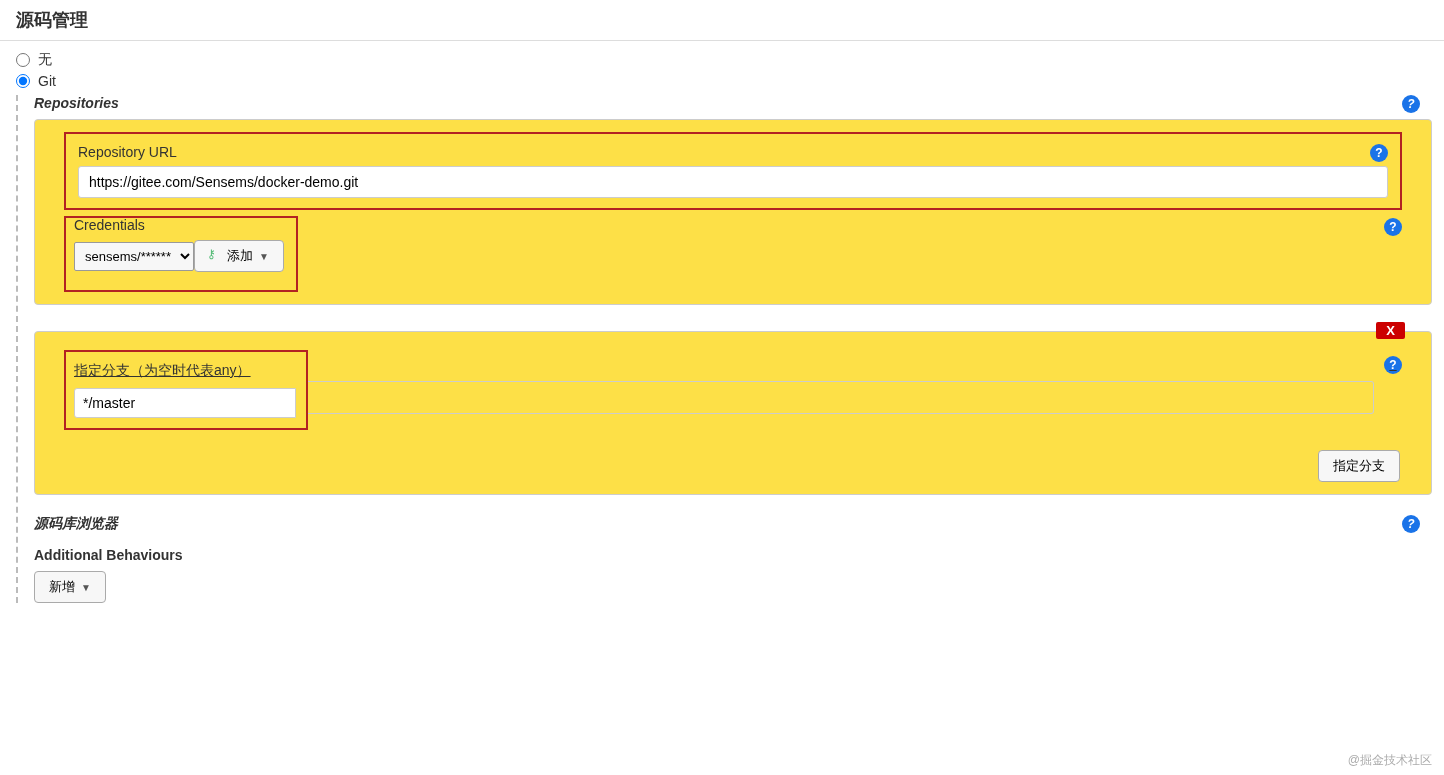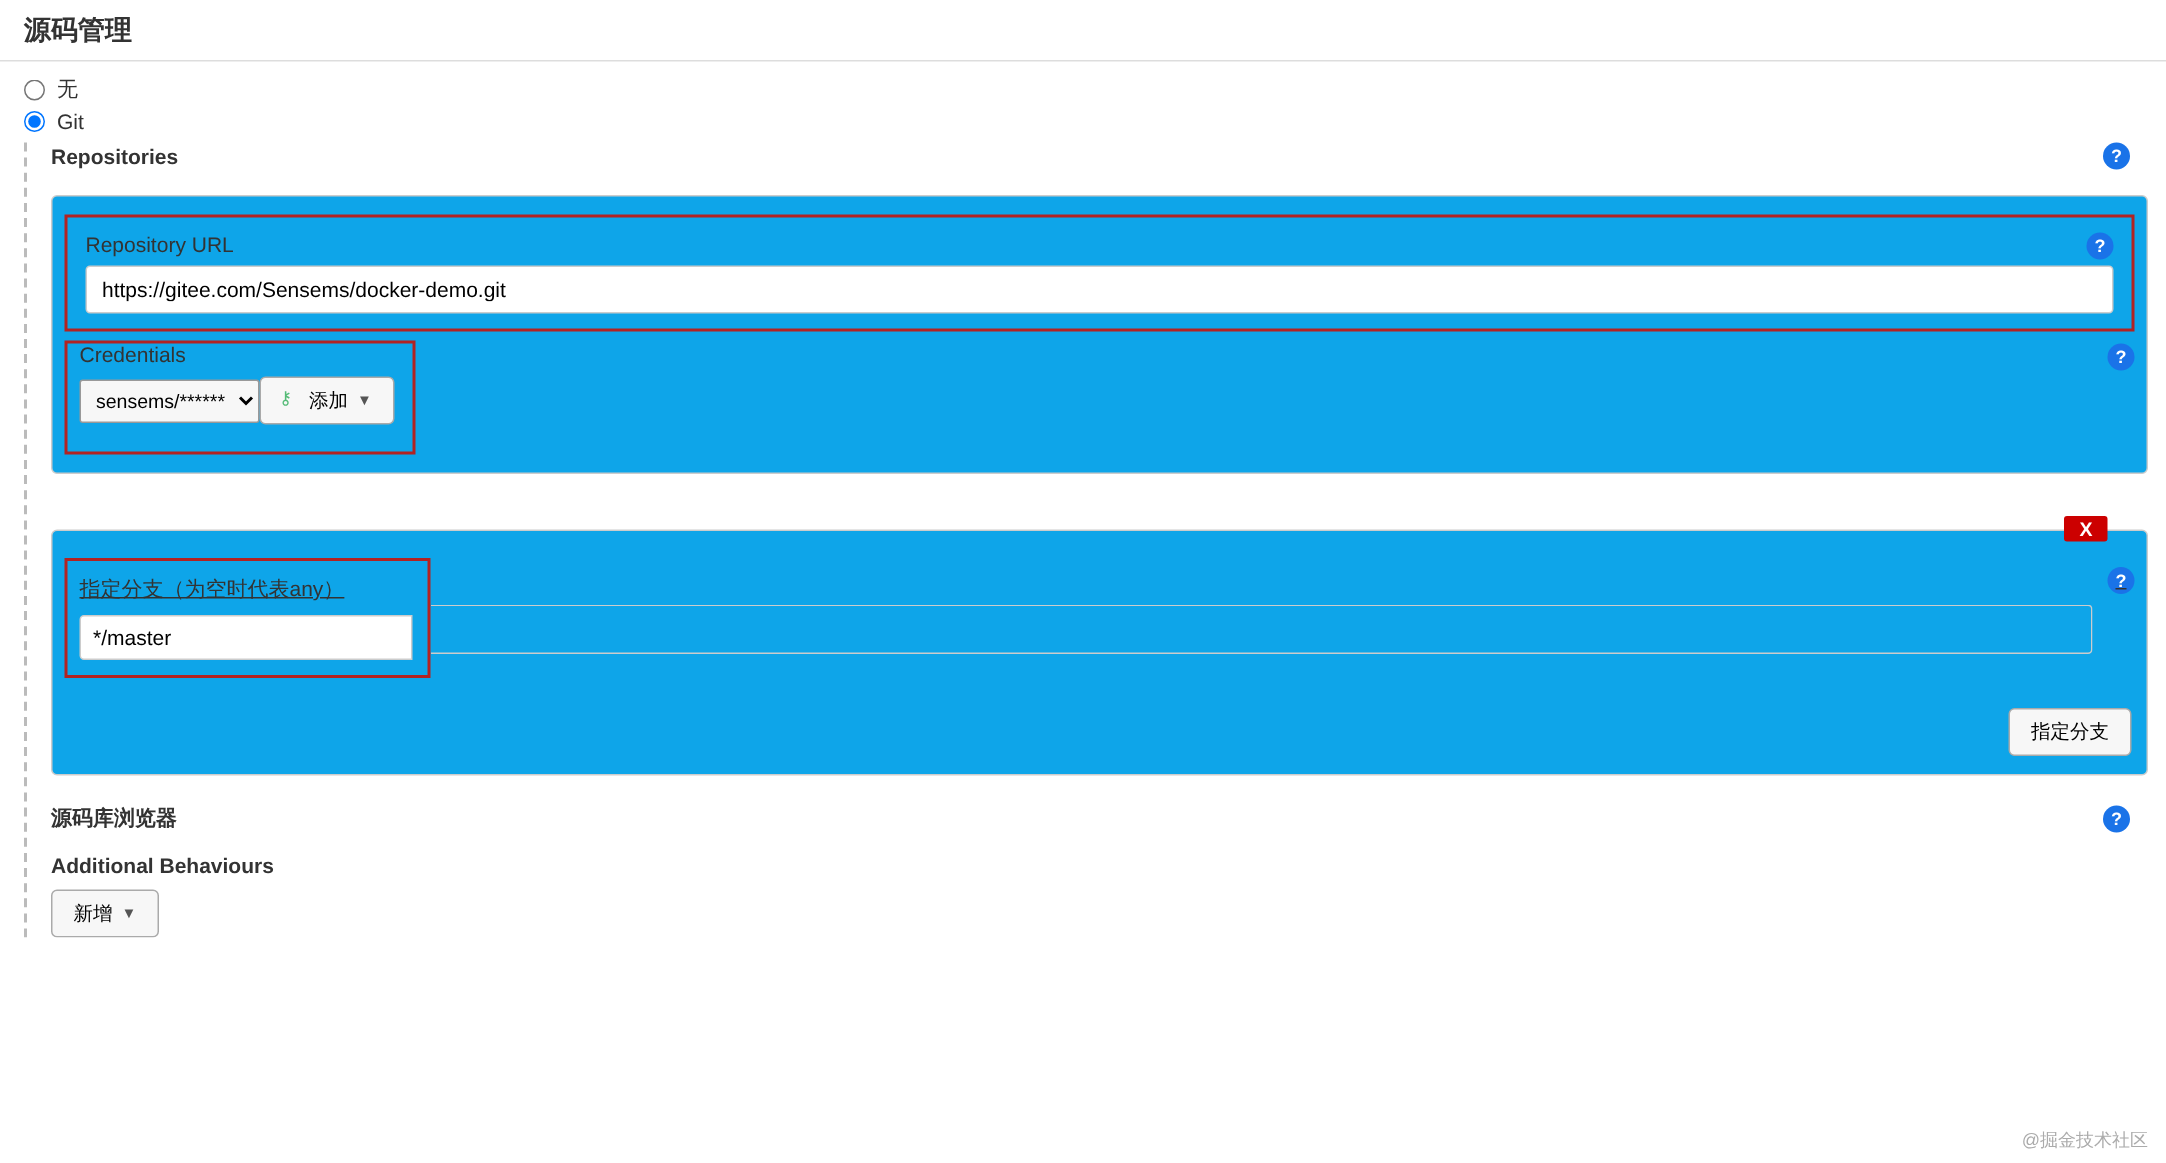--- a/index.html
+++ b/index.html
@@ -11,21 +11,21 @@
 .radio-row { display: flex; align-items: center; gap: 8px; margin: 4px 0; }
 .radio-row input[type="radio"] { width: 14px; height: 14px; }
 .radio-label { font-size: 14px; }
 
 .git-content { position: relative; margin-left: 16px; padding-left: 18px; }
 .git-content::before { content: ""; position: absolute; left: 0; top: 0; bottom: 0; border-left: 2px dashed #bbb; }
 .field-title { font-weight: 600; font-size: 14px; color: #333; }
 
 .help-icon { width: 18px; height: 18px; border-radius: 50%; background: #1a73e8; color: #fff; display: inline-flex; align-items: center; justify-content: center; font-size: 12px; font-weight: bold; cursor: pointer; }
 
-.panel { border: 1px solid #ccc; border-radius: 4px; padding: 12px 8px; margin-top: 17px; margin-right: 12px; position: relative; background: #0ea5e9; }
+.panel { border: 1px solid #ccc; border-radius: 4px; padding: 12px 29px; margin-top: 6px; margin-right: 12px; position: relative; background: #fde047; }
 
 .inner-label { font-size: 14px; color: #333; margin-bottom: 6px; }
 
 .text-input { width: 100%; padding: 7px 10px; border: 1px solid #ccc; border-radius: 3px; font-size: 14px; background: #fff; }
 
 .red-box-1 { position: relative; border: 2px solid #b22222; padding: 10px 12px; margin-bottom: 6px; }
 .red-box-2 { display: inline-block; border: 2px solid #b22222; padding: 22px 12px 18px 8px; position: relative; }
 
 .cred-row { display: flex; align-items: center; gap: 0; }
 .select-box { padding: 5px 6px; border: 1px solid #999; border-radius: 2px; font-size: 13px; background: #f7f7f7; min-width: 120px; }
@@ -43,21 +43,21 @@
 
 .full-select { width: 100%; padding: 7px 10px; border: 1px solid #ccc; border-radius: 3px; font-size: 14px; background: #fff; appearance: none; position: relative; }
 .select-wrap { position: relative; margin-right: 12px; margin-top: 6px; }
 .select-wrap::after { content: "▾"; position: absolute; right: 12px; top: 50%; transform: translateY(-50%); pointer-events: none; color: #555; font-size: 12px; }
 
 .key-icon { display:inline-block; width:14px; height:10px; position:relative; }
 .key-icon::before { content:"⚷"; color:#5b7; font-size:12px; position:absolute; top:-4px; left:-2px; }
 
 .dropdown-caret { font-size: 10px; color: #555; margin-left: 2px; }
 
-.label-with-help { display:flex; justify-content:space-between; align-items:center; margin-right:12px; }
+.label-with-help { display:flex; justify-content:space-between; align-items:flex-start; margin-right:12px;font-style:italic; }
 
 .watermark { position: fixed; bottom: 6px; right: 12px; font-size: 12px; color: #888; opacity: 0.7; }
 
 .cred-label-pos { position: absolute; top: -1px; left: 8px; font-size: 14px; color: #333; }
 
 .branch-inner-wrap { display:flex; align-items:flex-start; gap:0; }
 .branch-red-block { border: 2px solid #b22222; padding: 10px 10px 10px 8px; width: 244px; }
 .branch-rest-input { flex: 1; border: 1px solid #ccc; border-left: none; border-radius: 0 3px 3px 0; height: 33px; margin-top: 31px; }
 .branch-input-in-red { width: 100%; padding: 6px 8px; border: 1px solid #ccc; border-radius: 3px 0 0 3px; font-size: 14px; }
 

